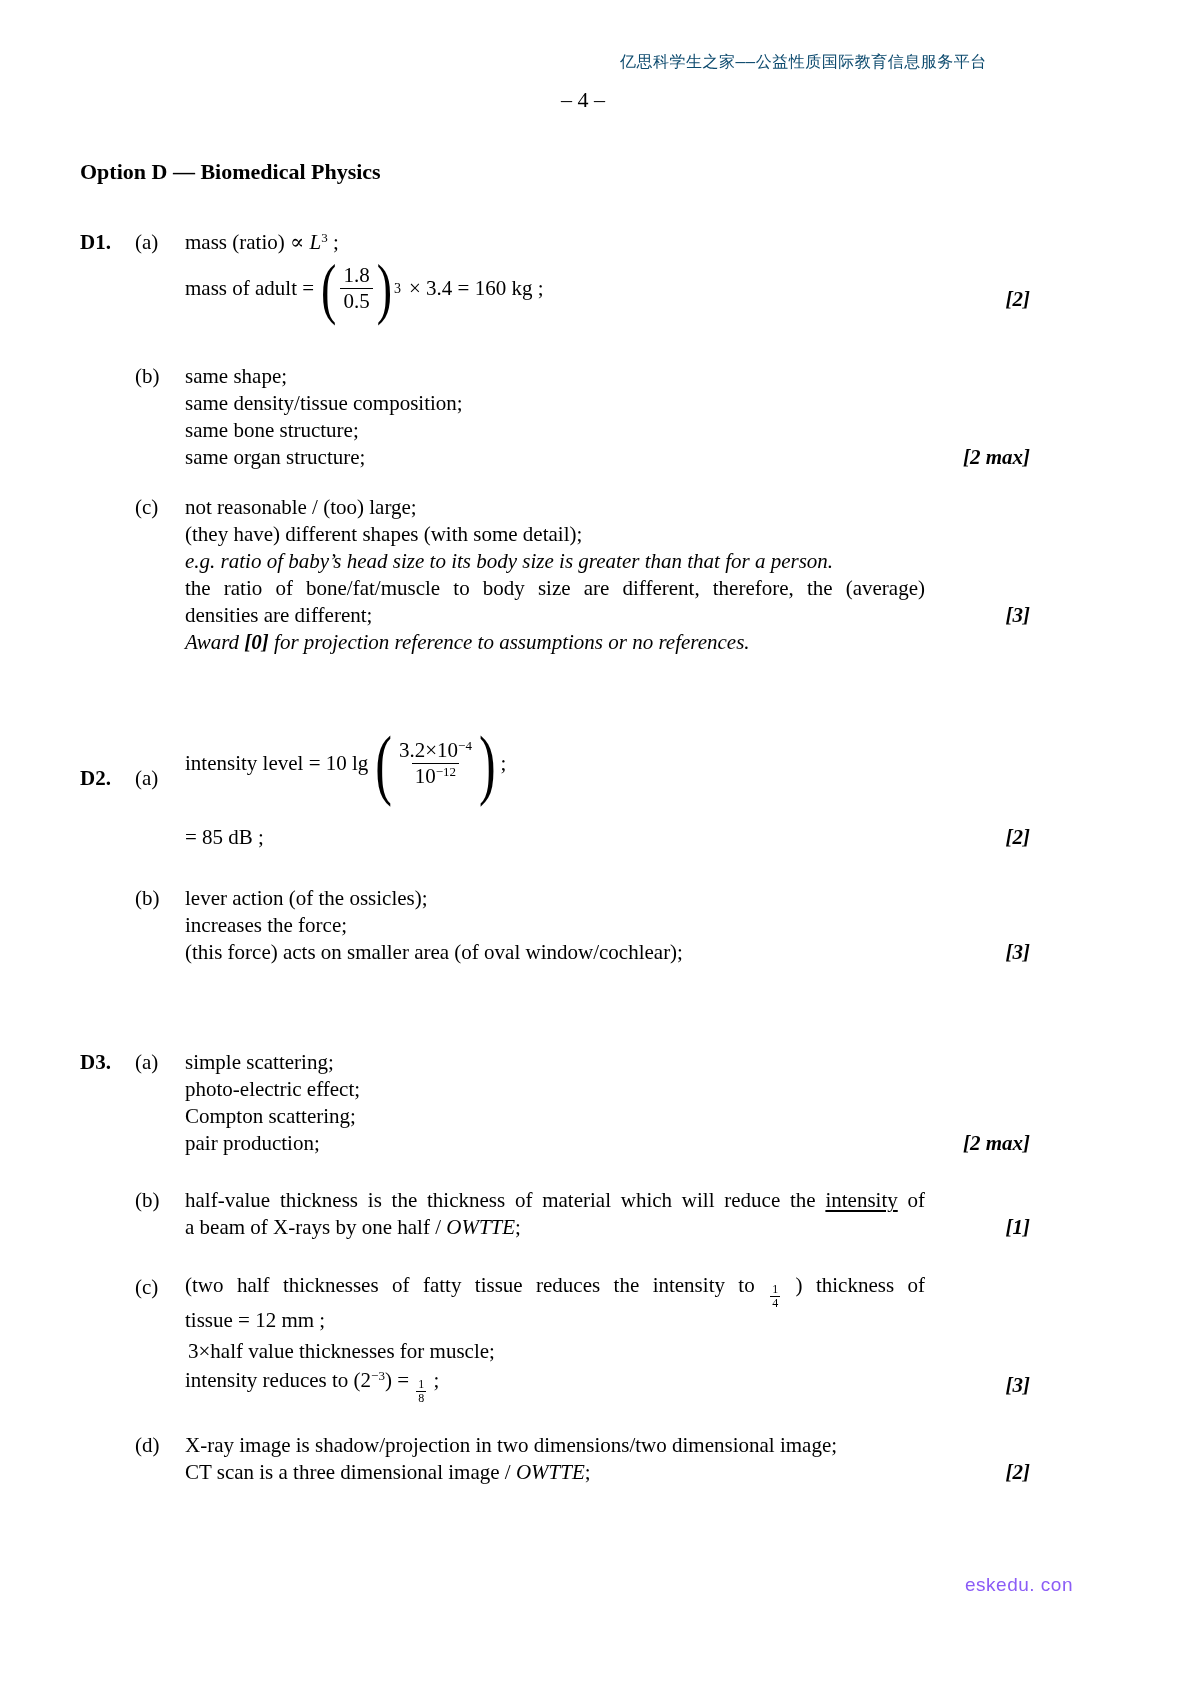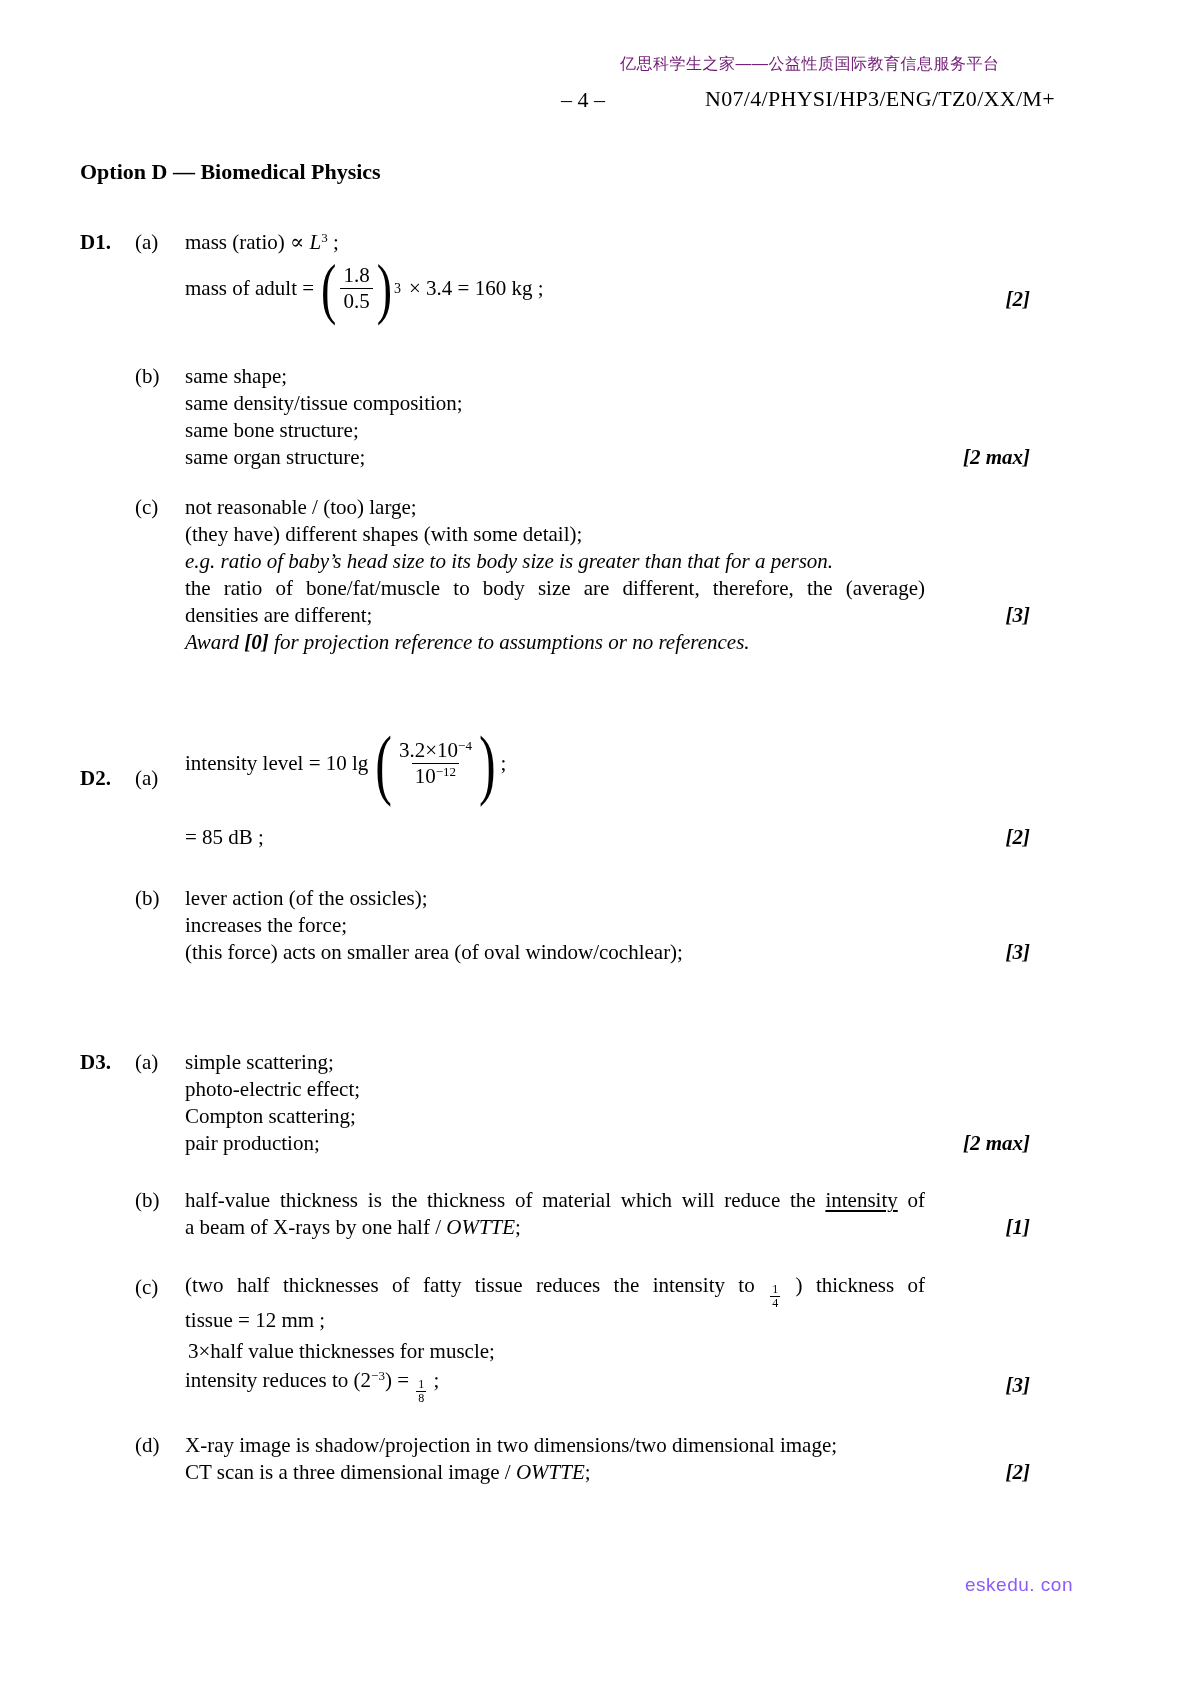--- a/index.html
+++ b/index.html
@@ -6,21 +6,21 @@
   .page{
     position:relative;
     width:1191px;height:1685px;
     background:#ffffff;
     font-family:"Liberation Serif","DejaVu Serif",serif;
     font-size:21px;color:#000;
     overflow:hidden;
   }
   .abs{position:absolute;white-space:nowrap;line-height:27px;}
   .jline{position:absolute;width:740px;line-height:27px;text-align:justify;text-align-last:justify;white-space:normal;}
-  .wm-top{font-family:Liberation Sans, sans-serif;font-size:16px;color:#701a75;letter-spacing:0.5px;}
+  .wm-top{font-family:Liberation Mono, monospace;font-size:16px;color:#0c4a6e;letter-spacing:0.5px;}
   .pageno{font-size:22px;}
   .doccode{font-size:22px;letter-spacing:0.3px;}
   .title{font-weight:bold;font-size:22px;}
   .qnum{font-weight:bold;}
   .mark{position:absolute;right:161px;line-height:27px;font-weight:bold;font-style:italic;white-space:nowrap;text-align:right;}
   .it{font-style:italic;}
   .bi{font-weight:bold;font-style:italic;}
   .u{text-decoration:underline;text-underline-offset:3px;}
   sup.fsup{font-size:13px;vertical-align:7px;line-height:0;}
   .formula{position:absolute;display:flex;align-items:center;white-space:nowrap;line-height:1;}
@@ -38,21 +38,20 @@
   .sfrac .n{padding:0 2px;}
   .wm-bottom{font-family:"Liberation Sans","DejaVu Sans",sans-serif;font-size:19px;color:#8b5cf6;letter-spacing:0.5px;}
 </style>
 </head>
 <body>
 
 <div class="page">
 
   <div class="abs wm-top" style="left:620px;top:50px">亿思科学生之家——公益性质国际教育信息服务平台</div>
   <div class="abs pageno" style="left:561px;top:86px">– 4 –</div>
-  <div class="abs doccode" style="left:705px;top:85px">N07/4/PHYSI/HP3/ENG/TZ0/XX/M+</div>
 
   <div class="abs title" style="left:80px;top:158px">Option D — Biomedical Physics</div>
 
   <div class="abs qnum" style="left:80px;top:229px">D1.</div>
   <div class="abs" style="left:135px;top:229px">(a)</div>
   <div class="abs" style="left:185px;top:229px"><span>mass (ratio) ∝ </span><span class="it">L</span><sup class="fsup">3</sup><span> ;</span></div>
 
   <div class="formula" style="left:185px;top:263px">
     <span class="lead">mass of adult =</span>
     <span class="bigp">(</span>

